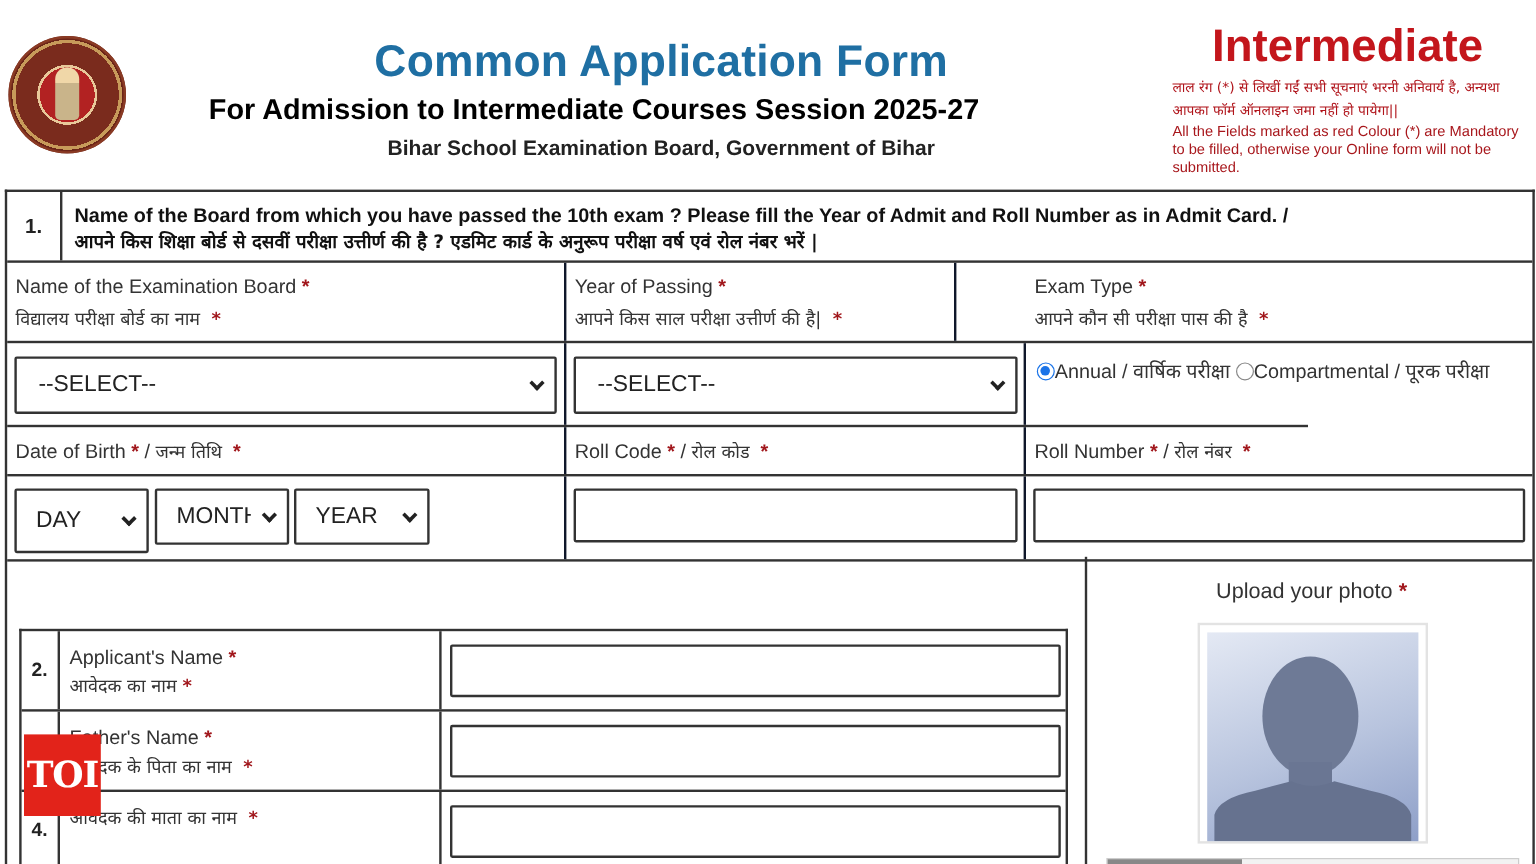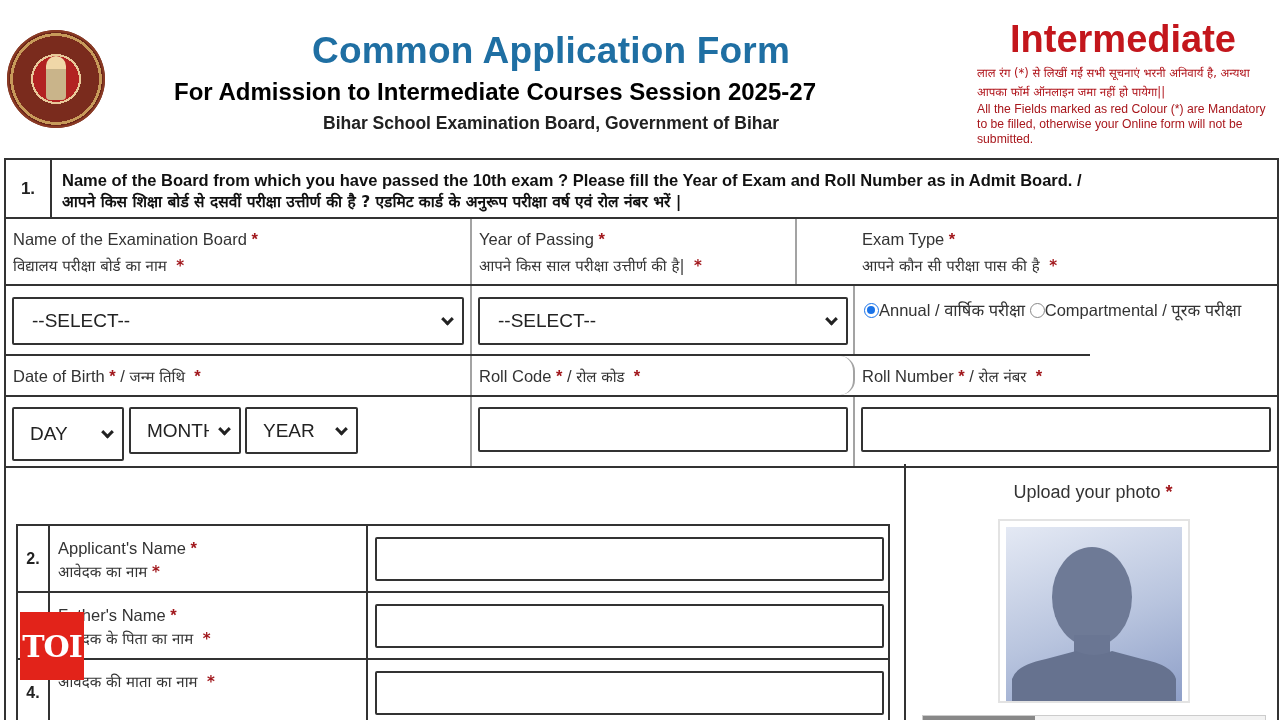--- a/index.html
+++ b/index.html
@@ -18,21 +18,21 @@
   .title-main span { display: inline-block; margin-left: 0; }
   .title-sub { position: absolute; left: 174px; top: 78px; font-size: 24px; font-weight: bold; color: #000000; }
   .title-org { position: absolute; left: 323px; top: 113px; font-size: 17.5px; font-weight: bold; color: #222; }
   .badge-title { position: absolute; left: 1010px; top: 18px; font-size: 38px; font-weight: bold; color: #c3161c; }
   .notice-hi { position: absolute; left: 977px; top: 64px; width: 300px; font-family: "DejaVu Sans", sans-serif; font-size: 11.5px; line-height: 19px; color: #b0141b; }
   .notice-en { position: absolute; left: 977px; top: 102px; width: 300px; font-size: 12.2px; line-height: 15px; color: #a8171c; }
 
   
   .form { position: absolute; left: 4px; top: 158px; width: 1275px; height: 562px; border: 2px solid #333; border-bottom: none; }
   .row { position: absolute; left: 0; border-bottom: 2px solid #333; }
-  .cell { position: absolute; top: 0; height: 100%; border-right: 2px solid #a3a3a3; }
+  .cell { position: absolute; top: 0; height: 100%; border-right: 2px solid #0f172a; }
   .cell:last-child { border-right: none; }
   .label { font-size: 16.5px; color: #333; position: absolute; left: 7px; }
   .hindi { font-family: "DejaVu Sans", sans-serif; font-size: 15px; }
   .req { color: #a1171c; font-weight: bold; }
 
   .q-num { position: absolute; left: 0; top: 0; width: 46px; height: 100%; border-right: 2px solid #333; font-weight: bold; font-size: 17px; display: flex; align-items: center; justify-content: center; color: #222; }
   .q-text { position: absolute; left: 56px; top: 9px; font-weight: bold; font-size: 16.5px; color: #111; line-height: 22px; }
   .q-text .hi { font-family: "DejaVu Sans", sans-serif; font-size: 15.5px; }
 
   .select { position: absolute; height: 48px; border: 2px solid #333; border-radius: 2px; background: #fff; font-size: 19px; color: #222; display: flex; align-items: center; padding-left: 18px; }
@@ -72,21 +72,21 @@
   <div class="badge-title">Intermediate</div>
   <div class="notice-hi">लाल रंग (*) से लिखीं गईं सभी सूचनाएं भरनी अनिवार्य है, अन्यथा आपका फॉर्म ऑनलाइन जमा नहीं हो पायेगा||</div>
   <div class="notice-en">All the Fields marked as red Colour (*) are Mandatory to be filled, otherwise your Online form will not be submitted.</div>
 </div>
 
 <div class="form">
 
   <div class="row" style="top:0; width:1271px; height:59px;">
     <div class="q-num">1.</div>
     <div class="q-text">
-      <div>Name of the Board from which you have passed the 10th exam ? Please fill the Year of Exam and Roll Number as in Admit Board. /</div>
+      <div>Name of the Board from which you have passed the 10th exam ? Please fill the Year of Admit and Roll Number as in Admit Card. /</div>
       <div class="hi">आपने किस शिक्षा बोर्ड से दसवीं परीक्षा उत्तीर्ण की है ? एडमिट कार्ड के अनुरूप परीक्षा वर्ष एवं रोल नंबर भरें |</div>
     </div>
   </div>
 
   <div class="row" style="top:59px; width:1271px; height:67px;">
     <div class="cell" style="left:0; width:466px;">
       <div class="label" style="top:11px;"><span>Name of the Examination Board</span> <span class="req">*</span></div>
       <div class="label hindi" style="top:36px;"><span>विद्यालय परीक्षा बोर्ड का नाम</span>&nbsp; <span class="req">*</span></div>
     </div>
     <div class="cell" style="left:466px; width:325px;">
@@ -117,21 +117,21 @@
         <span><span class="radio checked"></span><span class="hindi-mix">Annual / वार्षिक परीक्षा</span></span>
         <span><span class="radio"></span><span>Compartmental / पूरक परीक्षा</span></span>
       </div>
     </div>
   </div>
 
   <div class="row" style="top:196px; width:1271px; height:41px;">
     <div class="cell" style="left:0; width:466px;">
       <div class="label" style="top:10px;"><span>Date of Birth</span> <span class="req">*</span><span> / </span><span class="hindi">जन्म तिथि</span>&nbsp; <span class="req">*</span></div>
     </div>
-    <div class="cell" style="left:466px; width:383px;border-radius:15px;">
+    <div class="cell" style="left:466px; width:383px;">
       <div class="label" style="top:10px;"><span>Roll Code</span> <span class="req">*</span><span> / </span><span class="hindi">रोल कोड</span>&nbsp; <span class="req">*</span></div>
     </div>
     <div class="cell" style="left:849px; width:422px;">
       <div class="label" style="top:10px;"><span>Roll Number</span> <span class="req">*</span><span> / </span><span class="hindi">रोल नंबर</span>&nbsp; <span class="req">*</span></div>
     </div>
   </div>
 
   <div class="row" style="top:237px; width:1271px; height:71px;">
     <div class="cell" style="left:0; width:466px;">
       <div class="select" style="left:6px; top:10px; width:112px; height:54px; padding-left:16px;">

